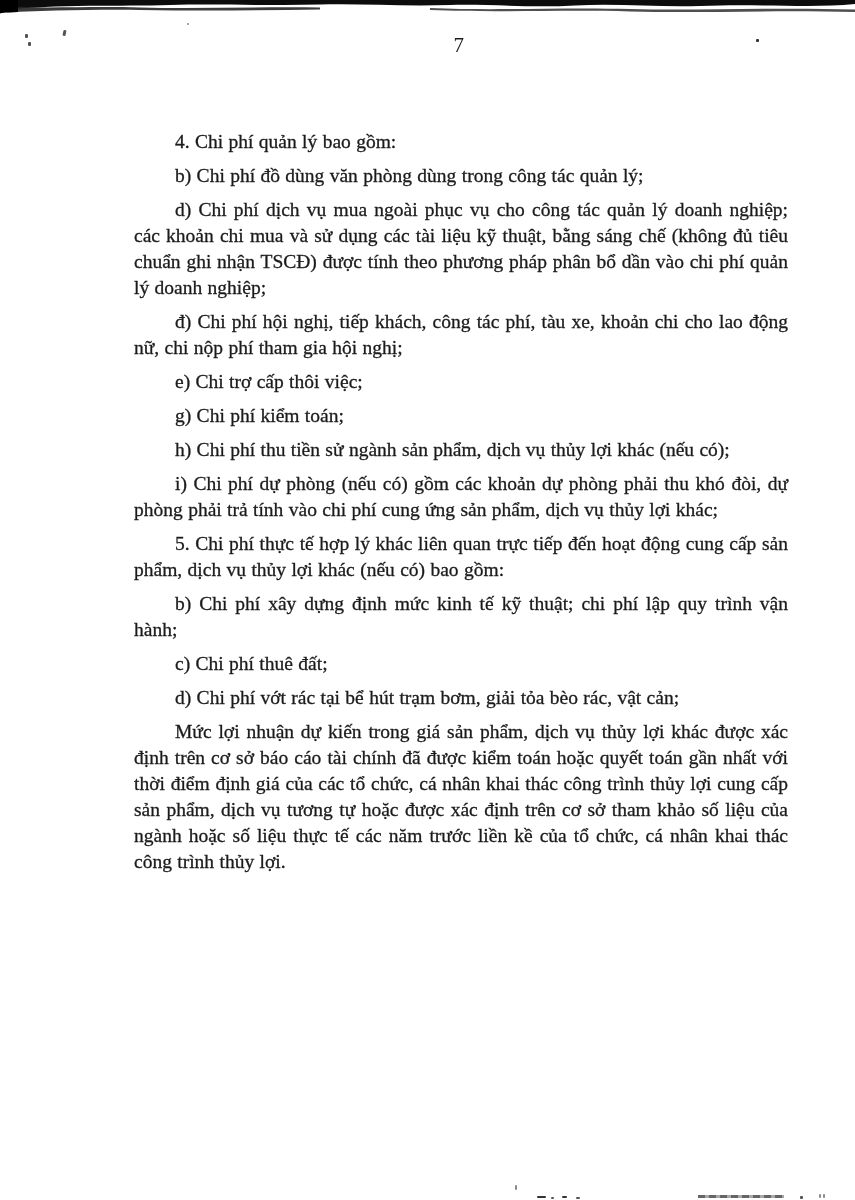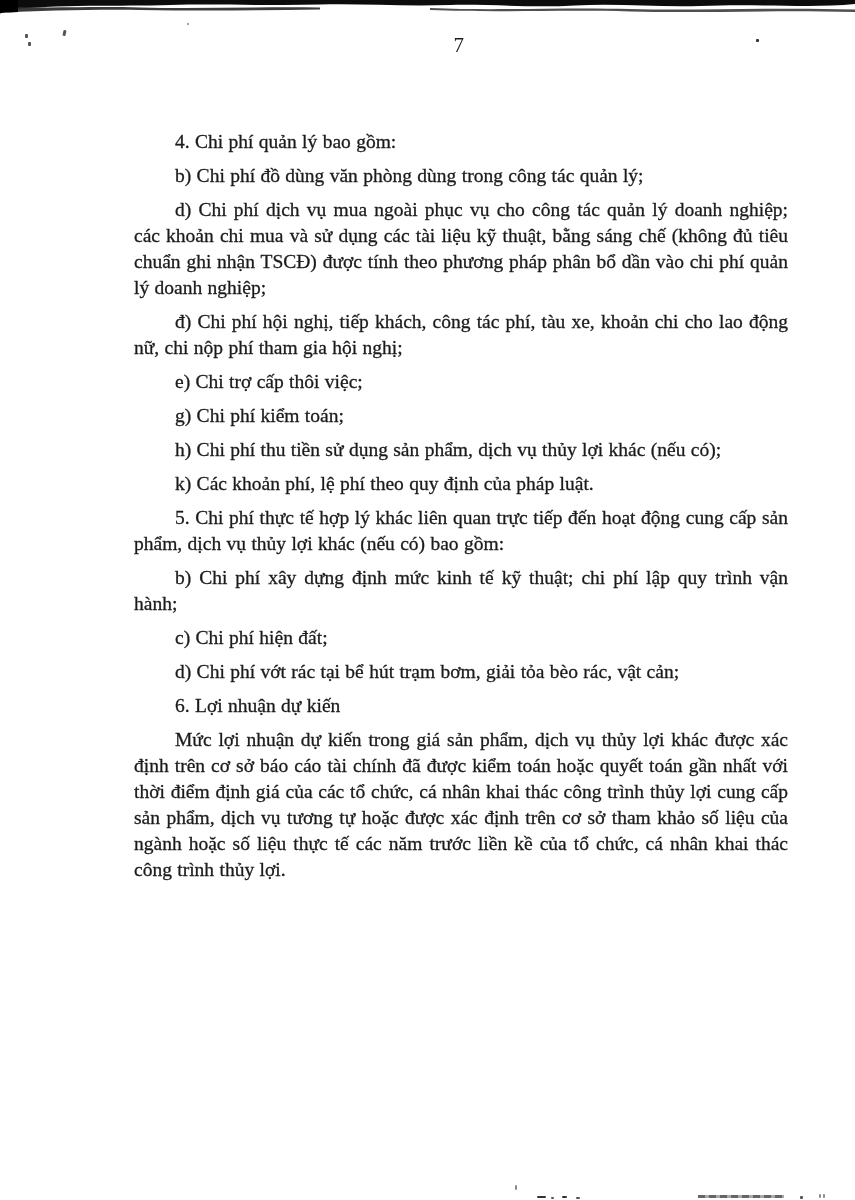--- a/index.html
+++ b/index.html
@@ -90,27 +90,26 @@
 
   <div class="page-number">7</div>
 
   <div class="content">
     <p>4. Chi phí quản lý bao gồm:</p>
     <p>b) Chi phí đồ dùng văn phòng dùng trong công tác quản lý;</p>
     <p>d) Chi phí dịch vụ mua ngoài phục vụ cho công tác quản lý doanh nghiệp; các khoản chi mua và sử dụng các tài liệu kỹ thuật, bằng sáng chế (không đủ tiêu chuẩn ghi nhận TSCĐ) được tính theo phương pháp phân bổ dần vào chi phí quản lý doanh nghiệp;</p>
     <p>đ) Chi phí hội nghị, tiếp khách, công tác phí, tàu xe, khoản chi cho lao động nữ, chi nộp phí tham gia hội nghị;</p>
     <p>e) Chi trợ cấp thôi việc;</p>
     <p>g) Chi phí kiểm toán;</p>
-    <p>h) Chi phí thu tiền sử dụng sản phẩm, dịch vụ thủy lợi khác (nếu có);</p>
-    <p>k) Các khoản phí, lệ phí theo quy định của pháp luật.</p>
+    <p>h) Chi phí thu tiền sử ngành sản phẩm, dịch vụ thủy lợi khác (nếu có);</p>
+    <p>i) Chi phí dự phòng (nếu có) gồm các khoản dự phòng phải thu khó đòi, dự phòng phải trả tính vào chi phí cung ứng sản phẩm, dịch vụ thủy lợi khác;</p>
     <p>5. Chi phí thực tế hợp lý khác liên quan trực tiếp đến hoạt động cung cấp sản phẩm, dịch vụ thủy lợi khác (nếu có) bao gồm:</p>
     <p>b) Chi phí xây dựng định mức kinh tế kỹ thuật; chi phí lập quy trình vận hành;</p>
-    <p>c) Chi phí hiện đất;</p>
+    <p>c) Chi phí thuê đất;</p>
     <p>d) Chi phí vớt rác tại bể hút trạm bơm, giải tỏa bèo rác, vật cản;</p>
-    <p>6. Lợi nhuận dự kiến</p>
     <p>Mức lợi nhuận dự kiến trong giá sản phẩm, dịch vụ thủy lợi khác được xác định trên cơ sở báo cáo tài chính đã được kiểm toán hoặc quyết toán gần nhất với thời điểm định giá của các tổ chức, cá nhân khai thác công trình thủy lợi cung cấp sản phẩm, dịch vụ tương tự hoặc được xác định trên cơ sở tham khảo số liệu của ngành hoặc số liệu thực tế các năm trước liền kề của tổ chức, cá nhân khai thác công trình thủy lợi.</p>
   </div>
 
   <div class="speck light" style="left:515px; top:1185px; width:2px; height:5px;"></div>
   <div class="speck dark" style="left:537px; top:1196px; width:9px; height:2px;"></div>
   <div class="speck" style="left:551px; top:1197px; width:3px; height:2px;"></div>
   <div class="speck dark" style="left:562px; top:1196px; width:5px; height:2px;"></div>
   <div class="speck" style="left:576px; top:1197px; width:4px; height:2px;"></div>
   <div class="bottom-grayline"></div>
   <div class="speck" style="left:800px; top:1196px; width:3px; height:3px;"></div>

